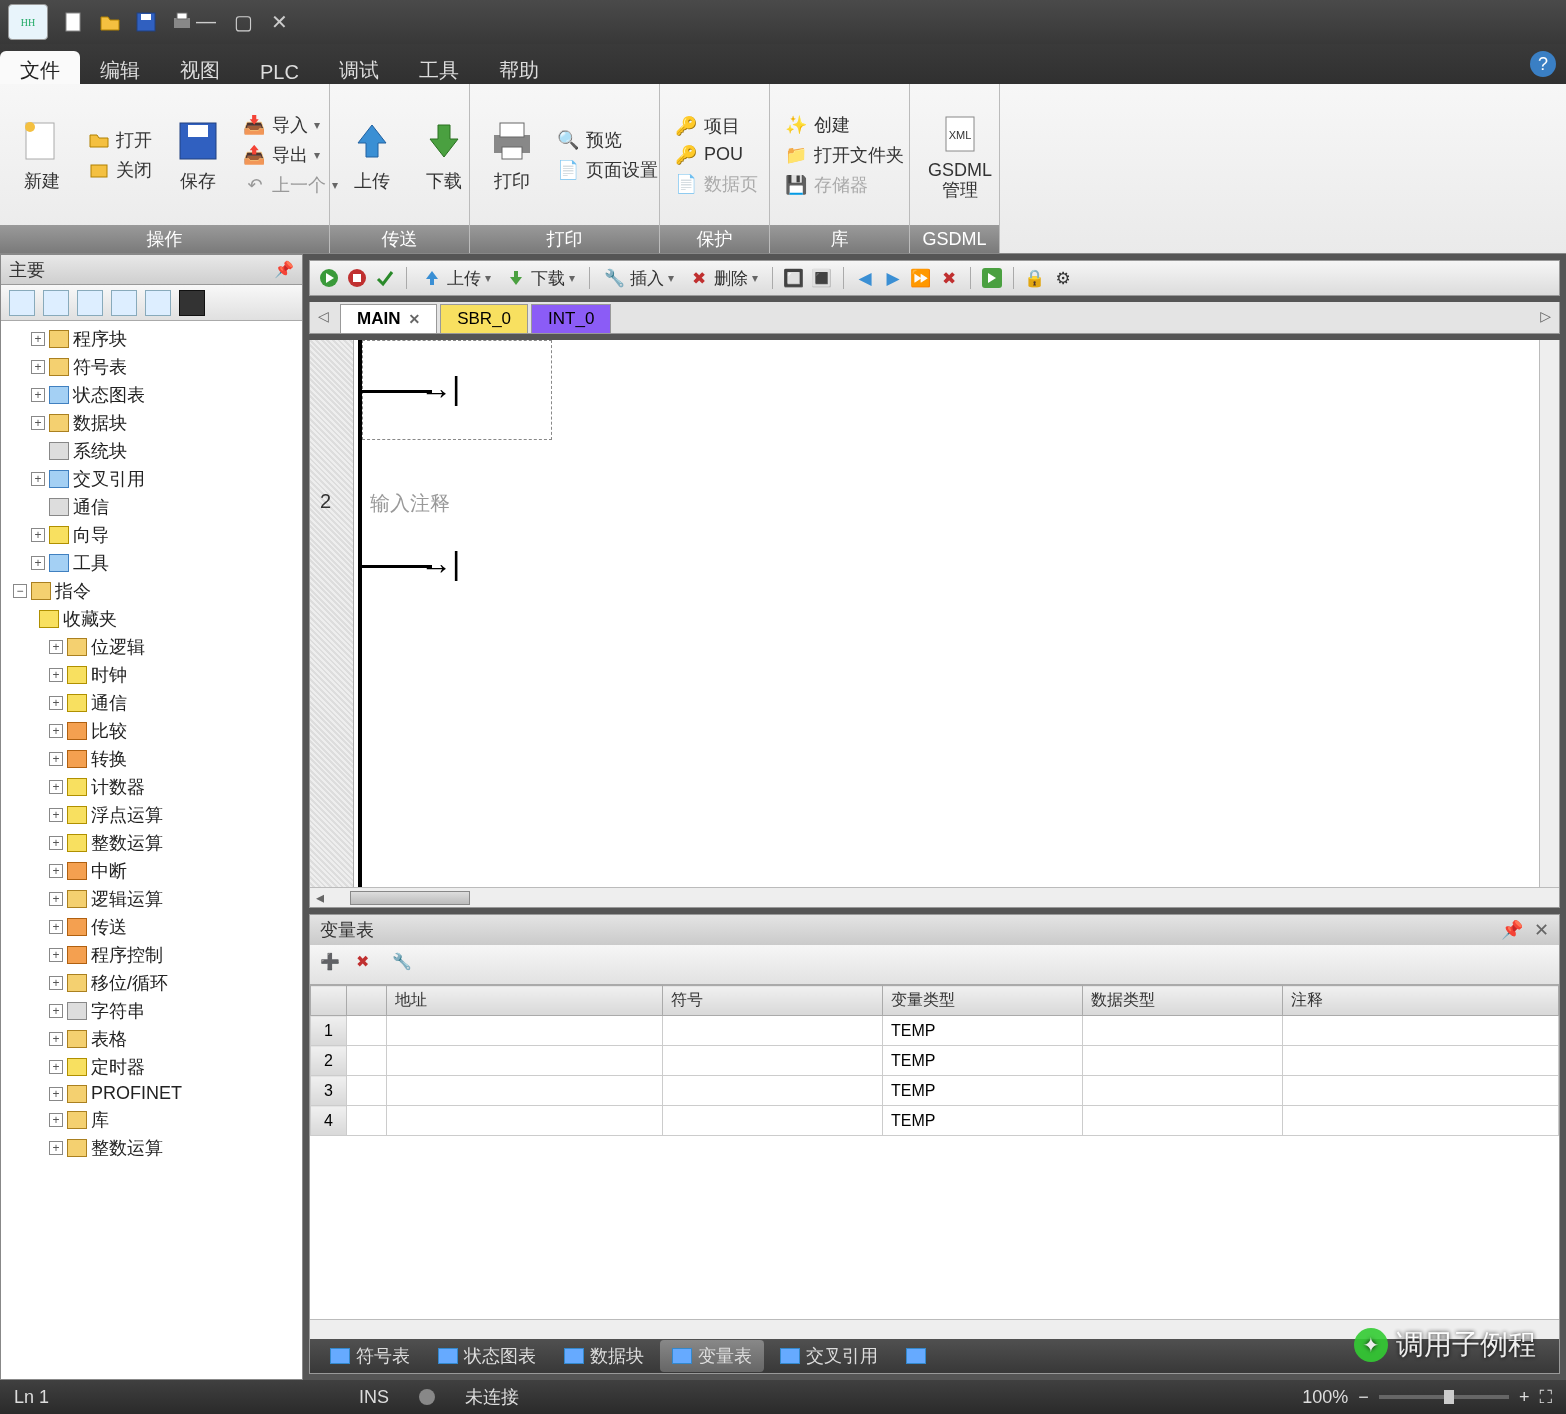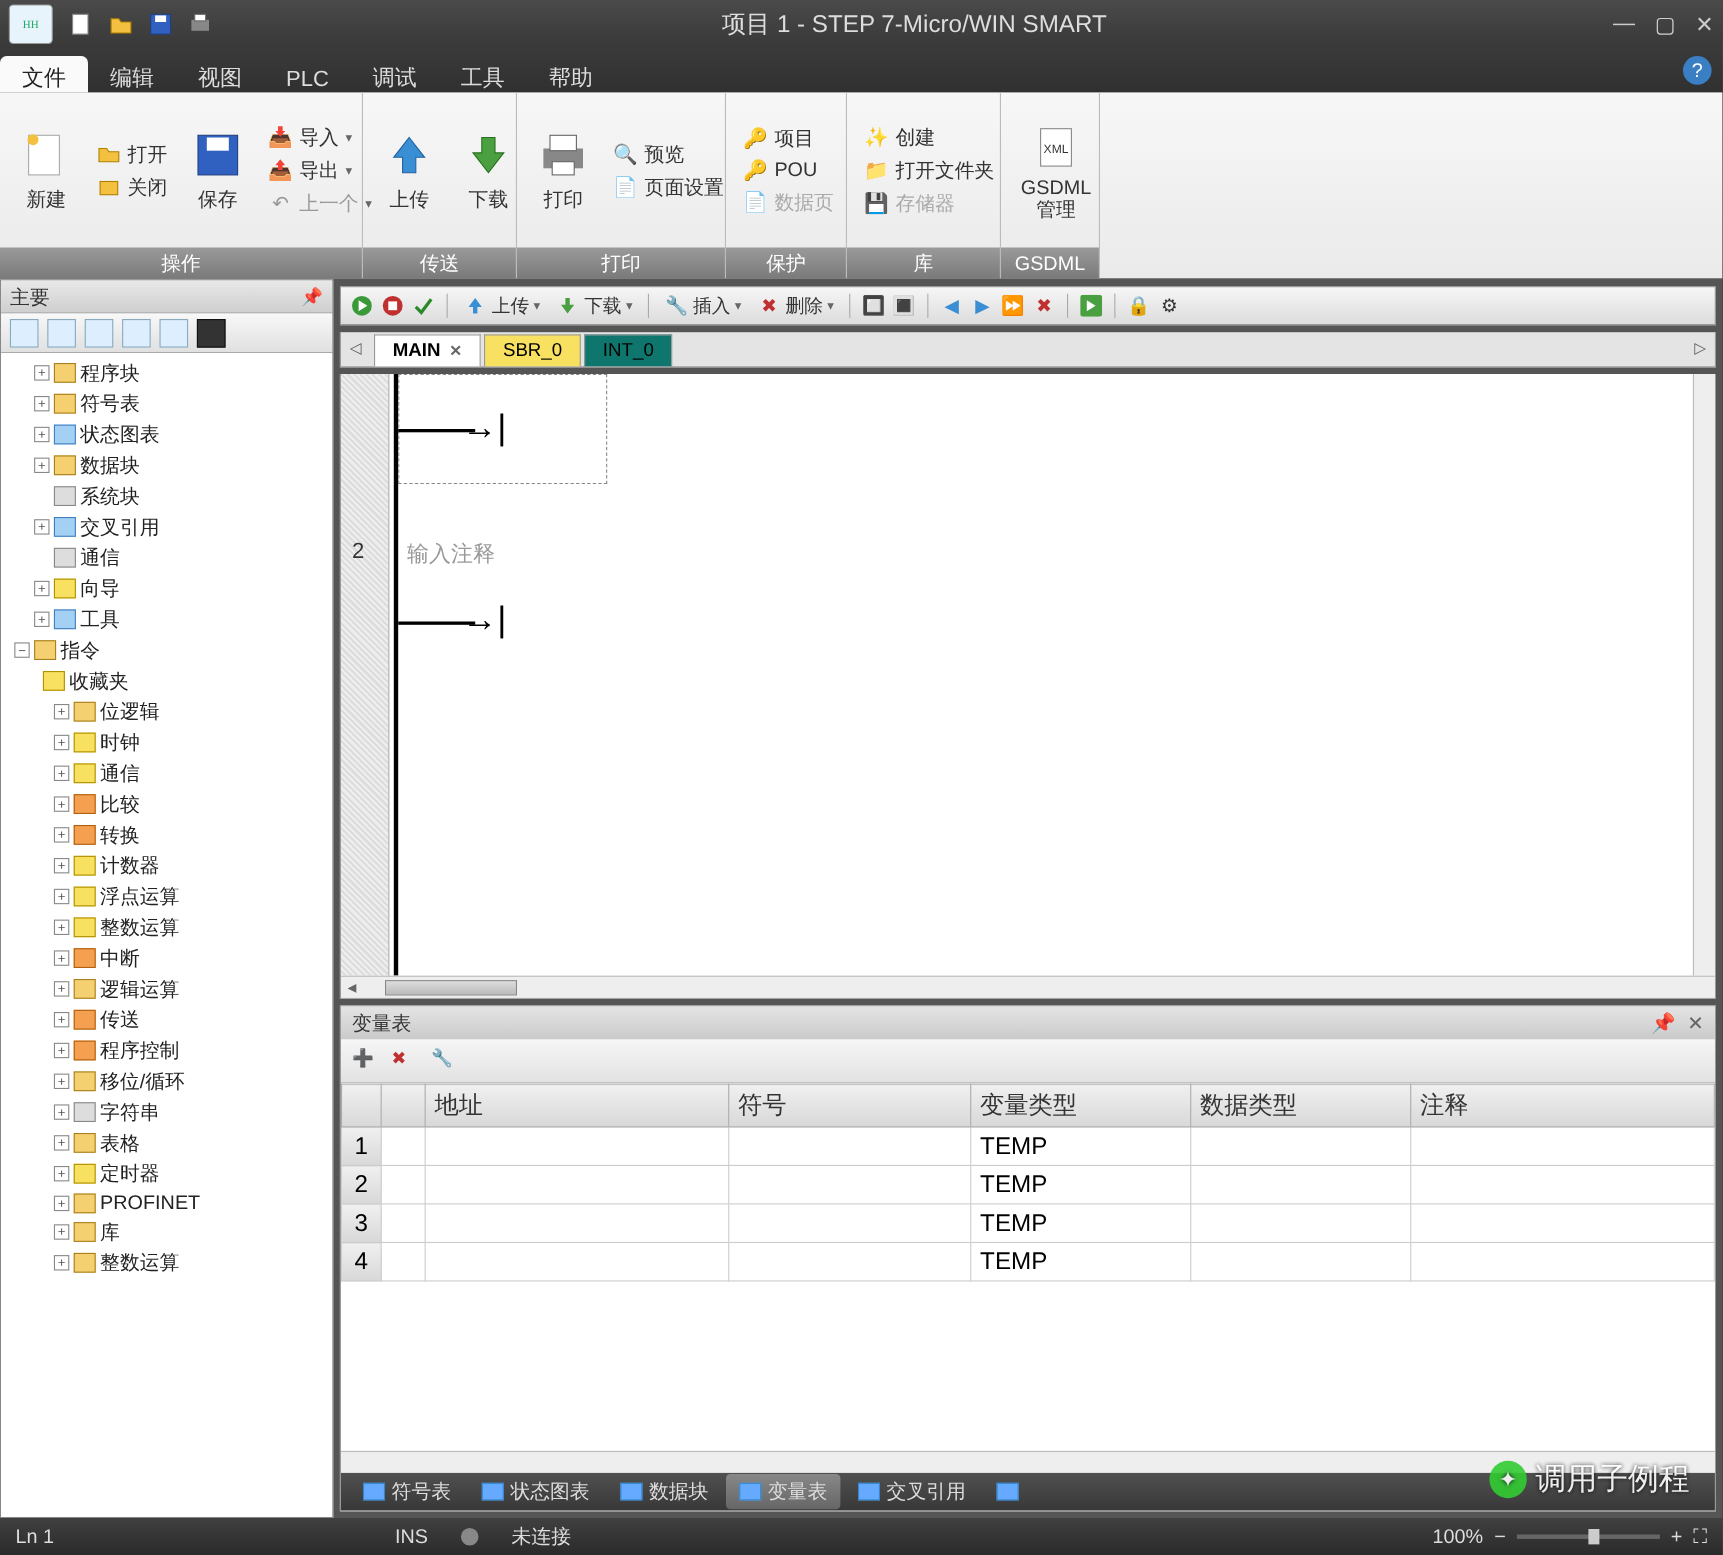--- a/index.html
+++ b/index.html
@@ -60,21 +60,21 @@
 .ed-toolbar .txtbtn { display:flex; align-items:center; gap:4px; padding:0 4px; }
 .drop { font-size:12px; color:#666; }
 
 
 .edtabs { height: 32px; display:flex; align-items:flex-end; background:#e4e4e4; border:1px solid #999; border-top:none; padding-left:30px; position:relative; }
 .edtabs .navL, .edtabs .navR { position:absolute; top:6px; font-size:14px; color:#666; }
 .edtabs .navL { left:8px; } .edtabs .navR { right:8px; }
 .edtab { padding:4px 16px; font-size:17px; border:1px solid #999; border-bottom:none; margin-right:3px; }
 .edtab.active { background:#fff; font-weight:bold; }
 .edtab.sbr { background:#f8e060; }
-.edtab.int { background:#0f766e; }
+.edtab.int { background:#8b5cf6; }
 .edtab .x { margin-left:8px; color:#666; font-size:14px; }
 
 
 .editor { flex:1; background:#fff; border:1px solid #999; border-top:none; position:relative; overflow:hidden; }
 .editor .rail { position:absolute; left:48px; top:0; bottom:20px; width:4px; background:#000; }
 .editor .margin { position:absolute; left:0; top:0; bottom:20px; width:44px; background:repeating-linear-gradient(45deg,#eee,#eee 2px,#ddd 2px,#ddd 4px); border-right:1px solid #aaa; }
 .editor .network { position:absolute; left:52px; }
 .editor .rung { width:140px; height:3px; background:#000; }
 .editor .arrow { position:absolute; font-size:32px; }
 .editor .selbox { position:absolute; border:1px dashed #888; }
@@ -84,21 +84,21 @@
 .editor .hscroll .thumb { width:120px; height:14px; background:linear-gradient(#ddd,#bbb); border:1px solid #888; margin-left:20px; }
 .editor .vscroll { position:absolute; right:0; top:0; bottom:20px; width:20px; background:#eee; border-left:1px solid #bbb; }
 
 
 .varpanel { height: 460px; border:1px solid #999; background:#f0f0f0; display:flex; flex-direction:column; }
 .varpanel .vhdr { height:30px; background:linear-gradient(#e4e4e4,#cacaca); display:flex; align-items:center; padding:0 10px; font-size:18px; color:#333; }
 .varpanel .vhdr .right { margin-left:auto; display:flex; gap:10px; color:#666; }
 .varpanel .vtb { height:40px; background:linear-gradient(#f6f6f6,#e2e2e2); border-bottom:1px solid #aaa; display:flex; align-items:center; gap:10px; padding:0 10px; }
 .varpanel .vtb .ico { width:26px; height:26px; }
 .vartable { flex:1; background:#fff; overflow:auto; }
-.vartable table { border-collapse:collapse; width:100%; font-size:22px; }
+.vartable table { border-collapse:collapse; width:100%; font-size:16px; }
 .vartable th { background:linear-gradient(#f0f0f0,#d8d8d8); border:1px solid #aaa; padding:4px 8px; text-align:left; font-weight:normal; color:#333; }
 .vartable td { border:1px solid #ccc; padding:4px 8px; height:30px; }
 .vartable .rnum { width:36px; background:linear-gradient(#f0f0f0,#d8d8d8); text-align:center; }
 .varpanel .hsc { height:20px; background:#eee; border-top:1px solid #bbb; }
 
 
 .btmtabs { height:34px; background:linear-gradient(#505050,#383838); display:flex; align-items:center; gap:4px; padding:0 8px; }
 .btmtabs .btab { padding:4px 12px; font-size:18px; color:#ddd; display:flex; align-items:center; gap:6px; }
 .btmtabs .btab.active { background:linear-gradient(#888,#666); border-radius:4px; }
 .btmtabs .bico { width:20px; height:16px; background:#6af; border:1px solid #38c; }
@@ -138,21 +138,20 @@
           <rect x="6" y="3" width="10" height="6" fill="#fff"></rect>
         </svg>
       </div>
     <div class="qbtn">
         <svg width="22" height="22">
           <rect x="3" y="7" width="16" height="10" fill="#888"></rect>
           <rect x="6" y="2" width="10" height="6" fill="#fff" stroke="#666"></rect>
         </svg>
       </div>
   </div>
-  <div class="title">项目 1 - STEP 7-Micro/WIN SMART</div>
   <div class="winbtns">
     <span>—</span>
     <span>▢</span>
     <span>✕</span>
   </div>
 </div>
 
 <div class="menubar">
   <div class="tab active">文件</div>
   <div class="tab">编辑</div>

